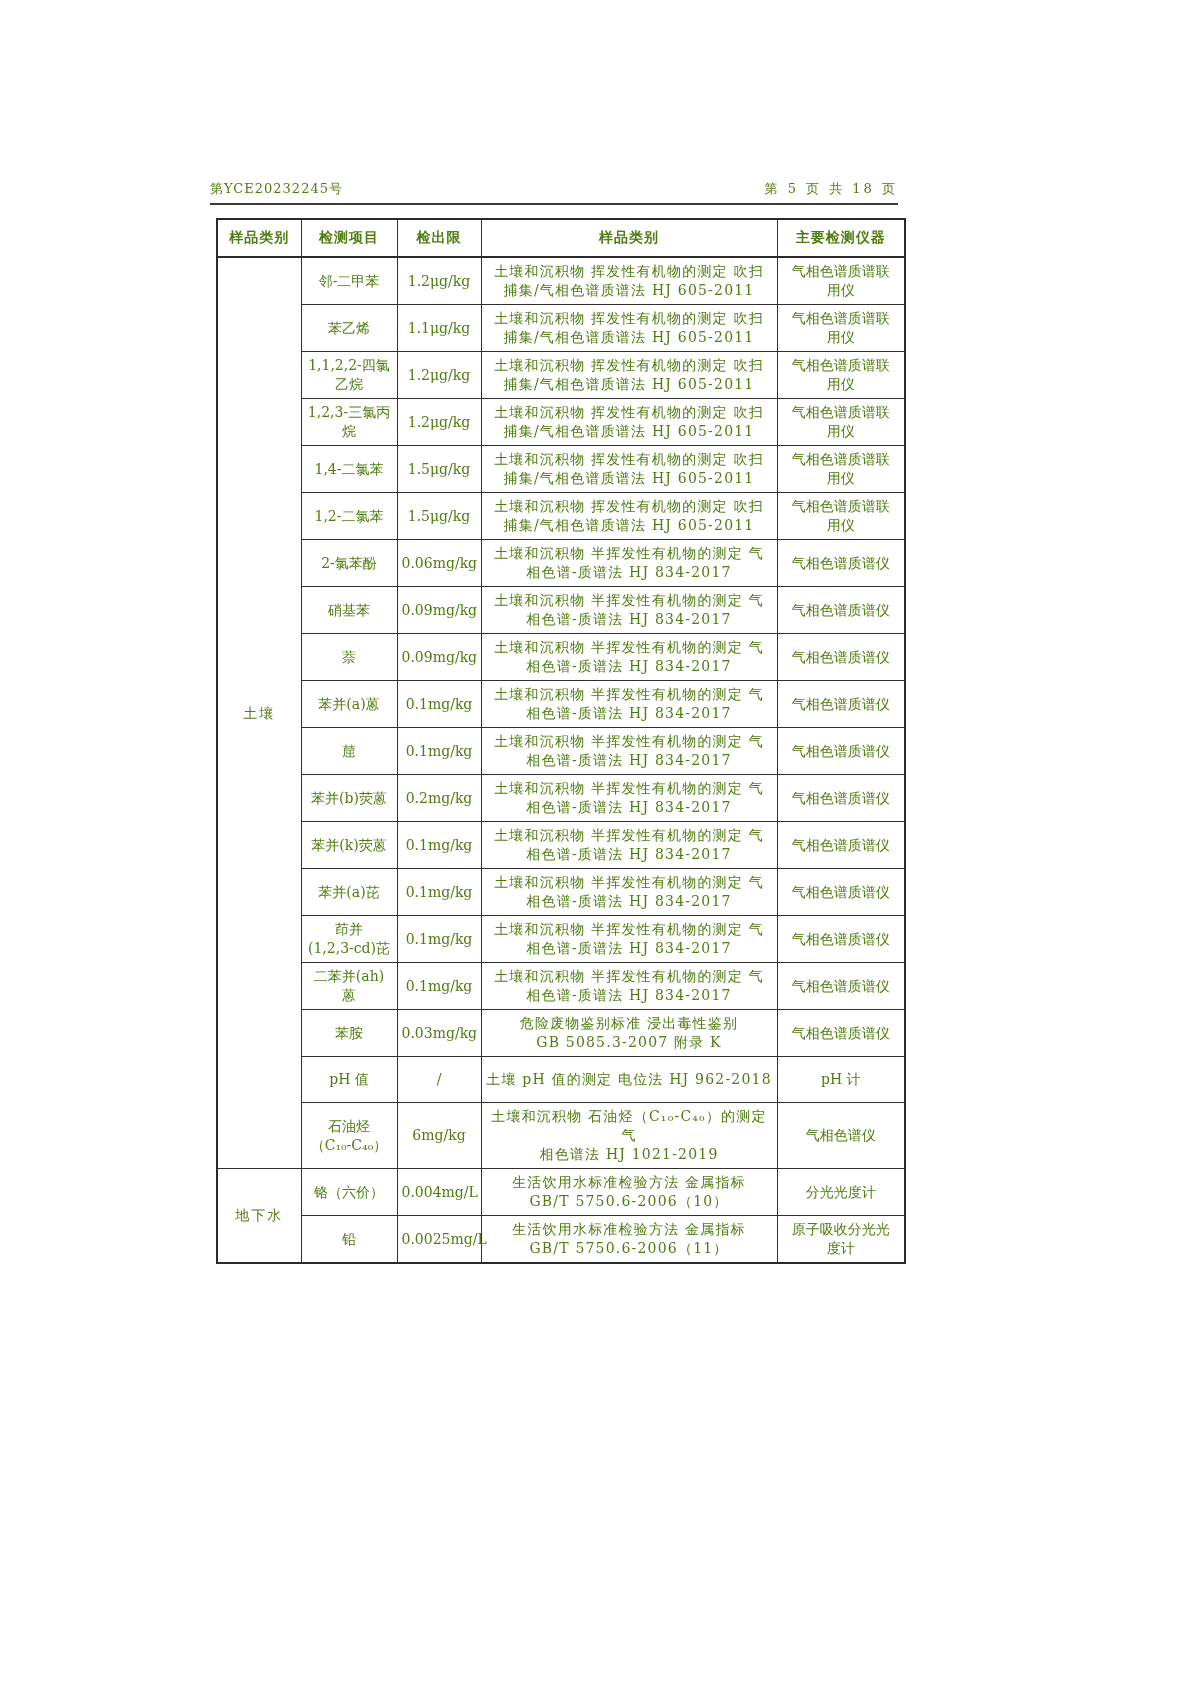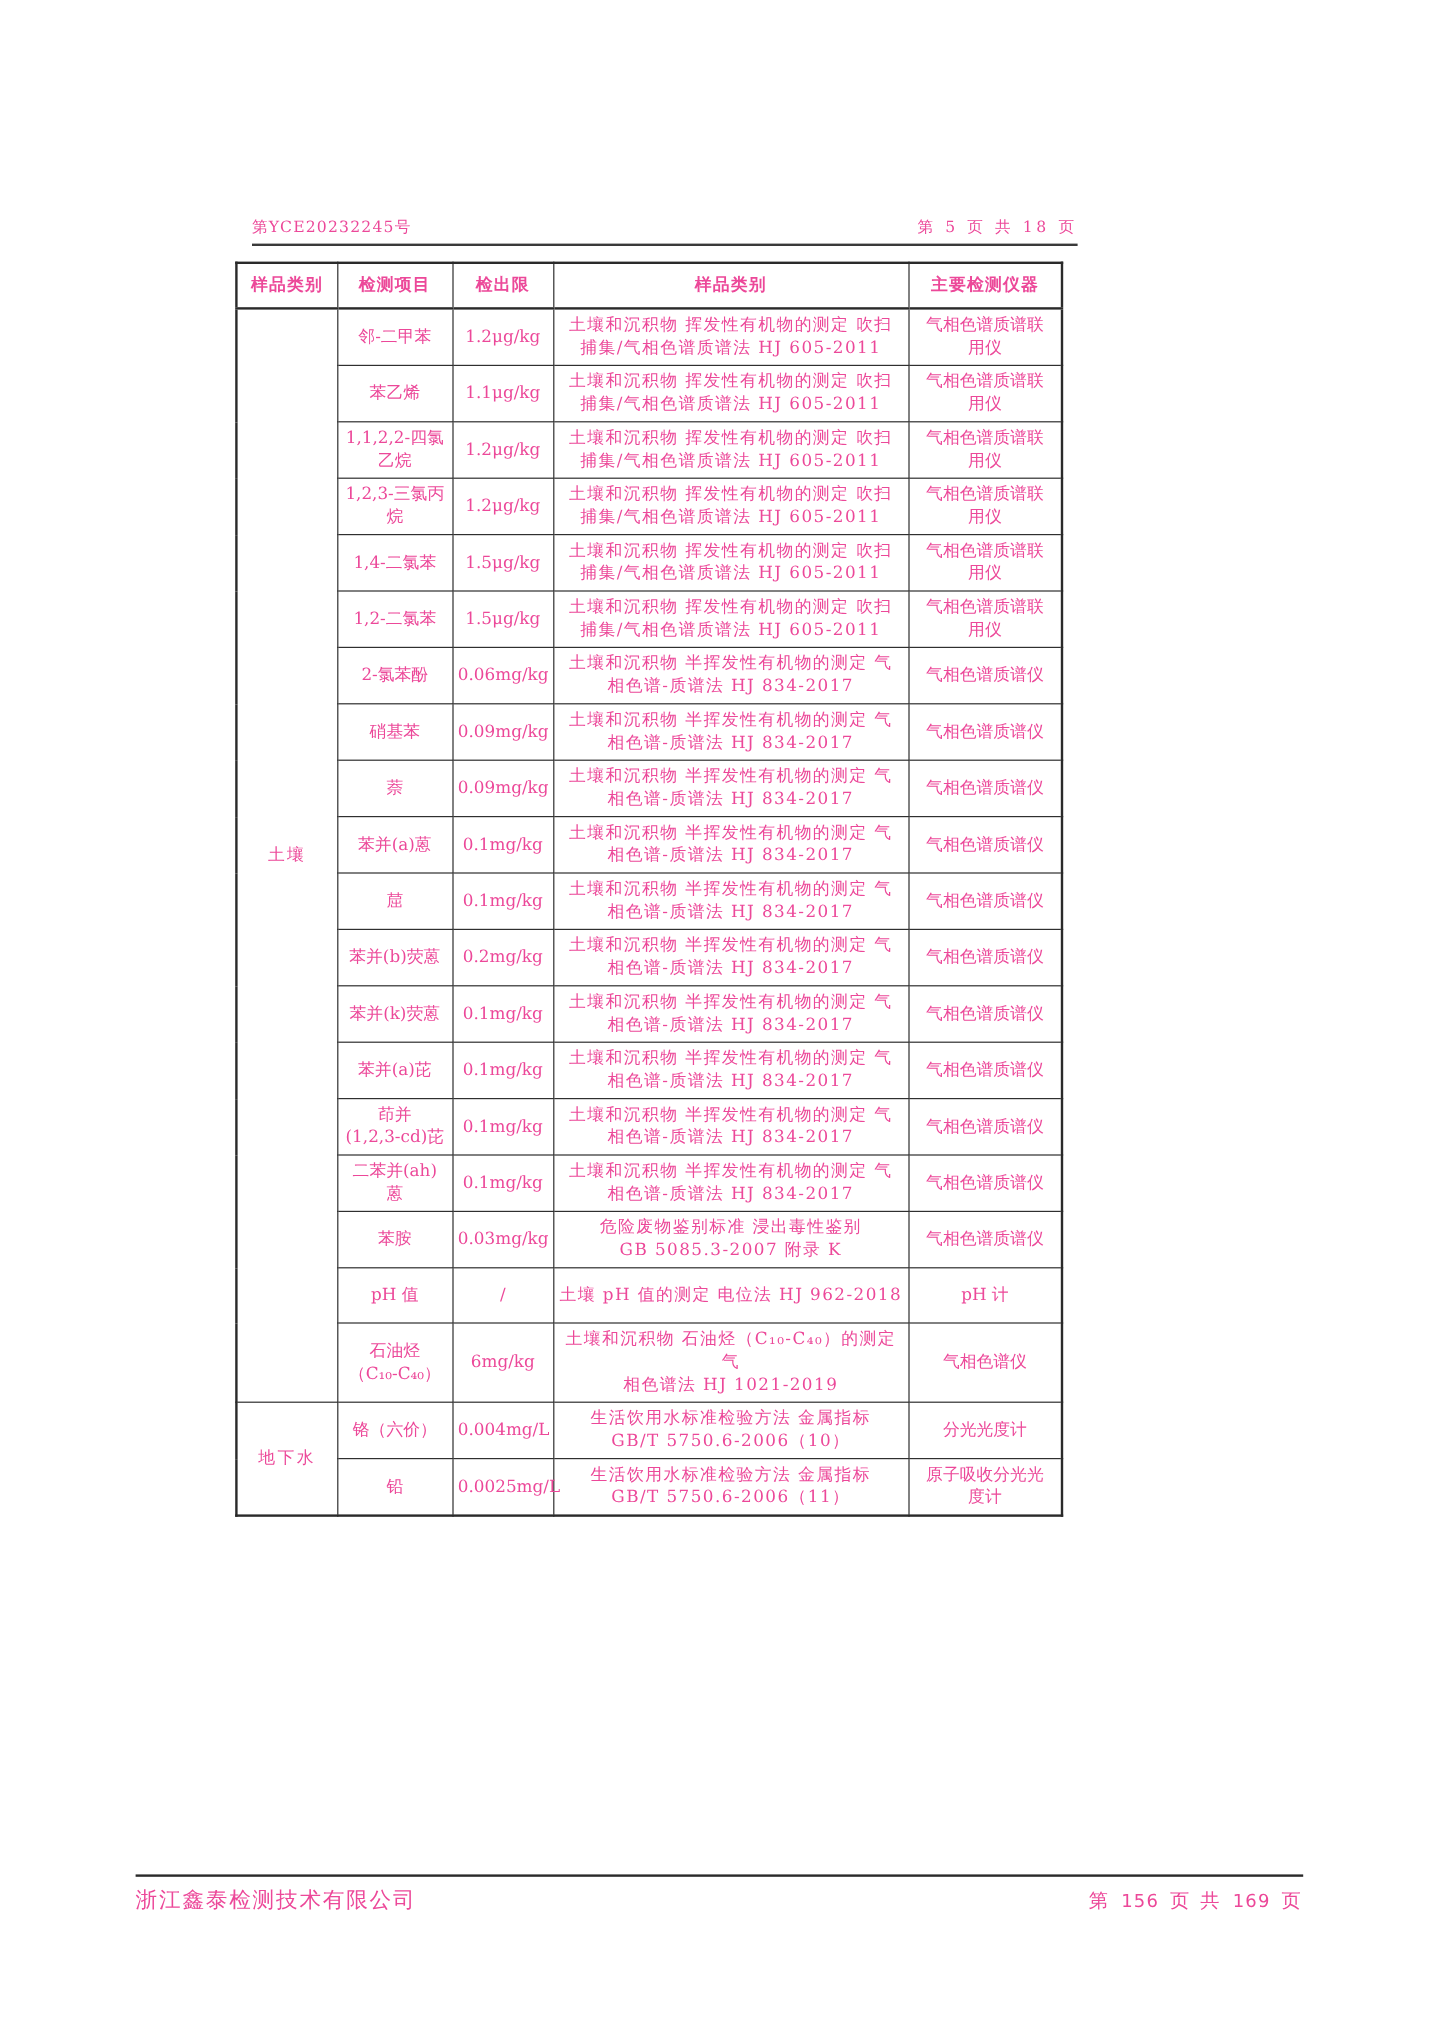--- a/index.html
+++ b/index.html
@@ -1,37 +1,37 @@
 <!DOCTYPE html>
 <html><head>
 <meta charset="utf-8">
 <style>
   html,body { margin:0; padding:0; background:#ffffff; }
   .page {
     position:relative;
     width:1199px; height:1696px;
     background:#ffffff;
     font-family:"DejaVu Serif","Liberation Serif",serif;
-    color:#ec4899;
+    color:#4d7c0f;
     overflow:hidden;
   }
 
   
   .doc-header {
     position:absolute; left:210px; top:180px; width:688px;
     display:flex; justify-content:space-between; align-items:flex-end;
     font-size:13px; letter-spacing:1px;
     padding-bottom:5px;
     border-bottom:2px solid #3a3a3a;
   }
   .doc-header .page-ind { letter-spacing:3px;margin-left:10px; }
 
   
   table.methods {
-    position:absolute; left:196px; top:218px; width:688px;
+    position:absolute; left:216px; top:218px; width:688px;
     border-collapse:collapse; table-layout:fixed;
     border:2px solid #2a2a2a;
   }
   table.methods th, table.methods td {
     border:1px solid #2f2f2f;
     vertical-align:middle;
   }
   table.methods thead tr { height:38px; }
   table.methods th {
     font-size:14px; font-weight:bold; text-align:center;
@@ -246,18 +246,14 @@
           <td class="item-cell">铅</td>
           <td class="limit-cell">0.0025mg/L</td>
           <td class="basis-cell">生活饮用水标准检验方法 金属指标
 GB/T 5750.6-2006（11）</td>
           <td class="instrument-cell">原子吸收分光光
 度计</td>
         </tr>
       </tbody>
   </table>
 
-  <div class="doc-footer">
-    <span class="company">浙江鑫泰检测技术有限公司</span>
-    <span class="pagenums"><span>第</span> <span class="num">156</span> <span>页 共</span> <span class="num">169</span> <span>页</span></span>
-  </div>
 
 </div>
 
 </body></html>

